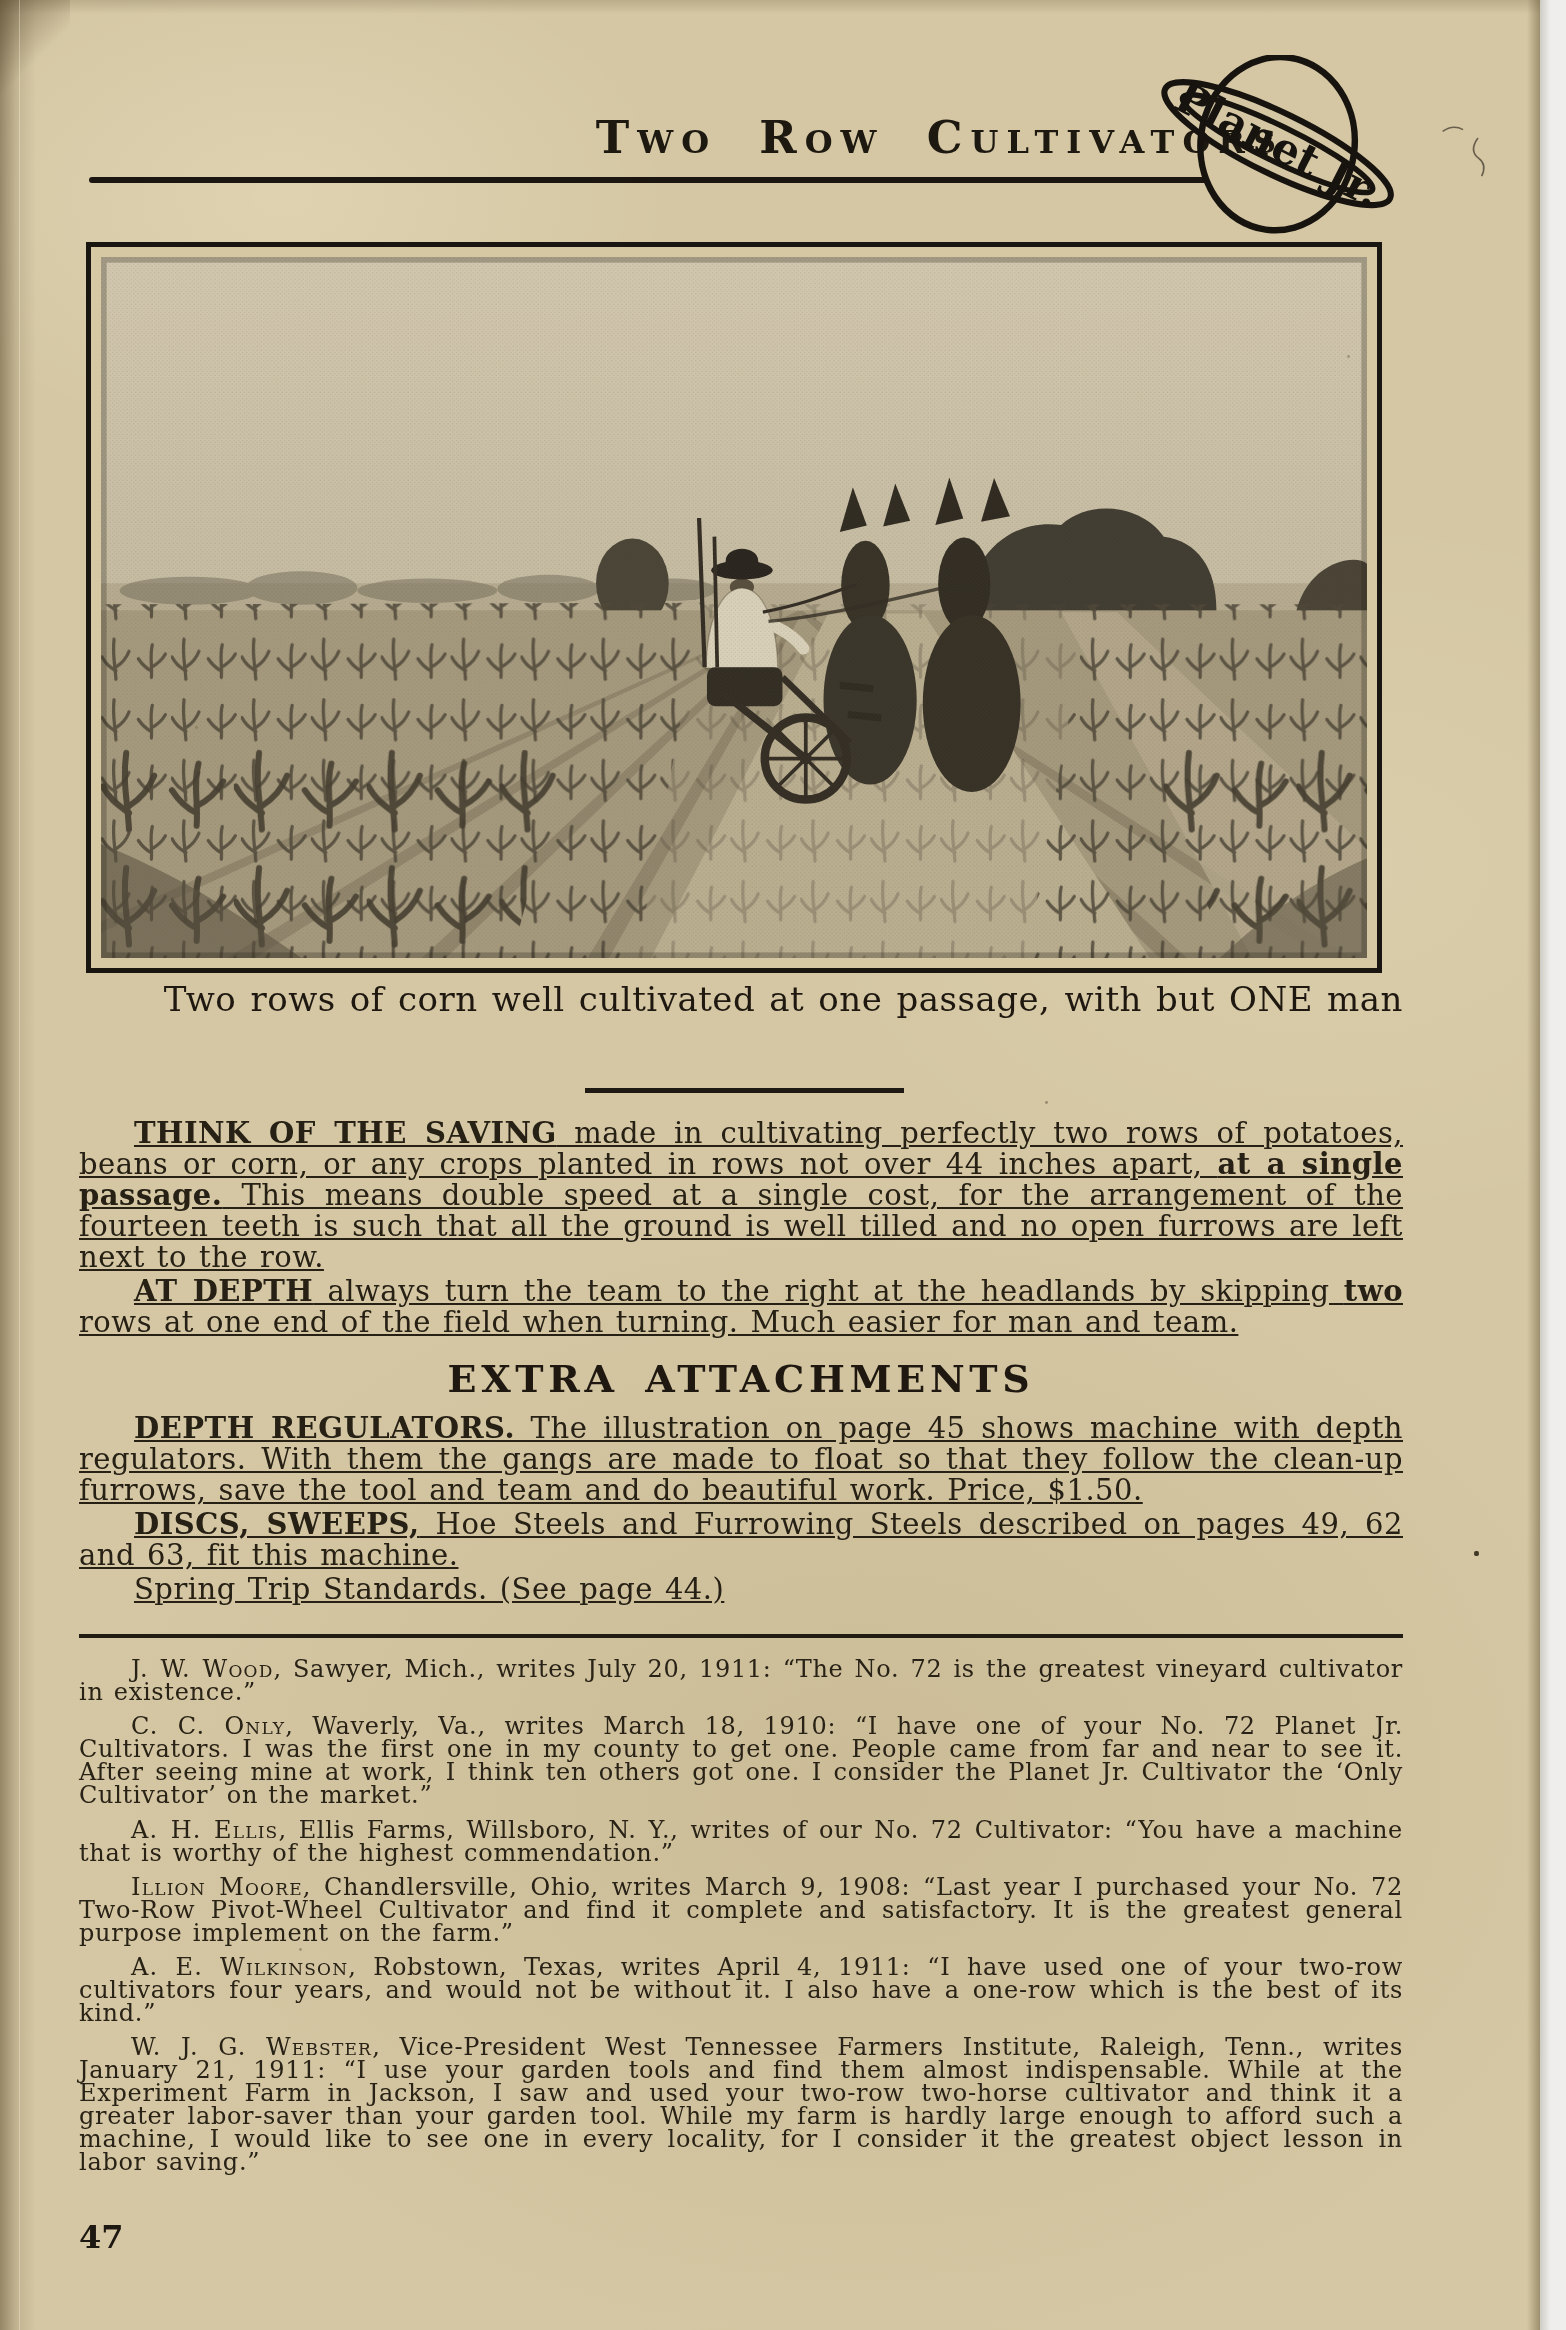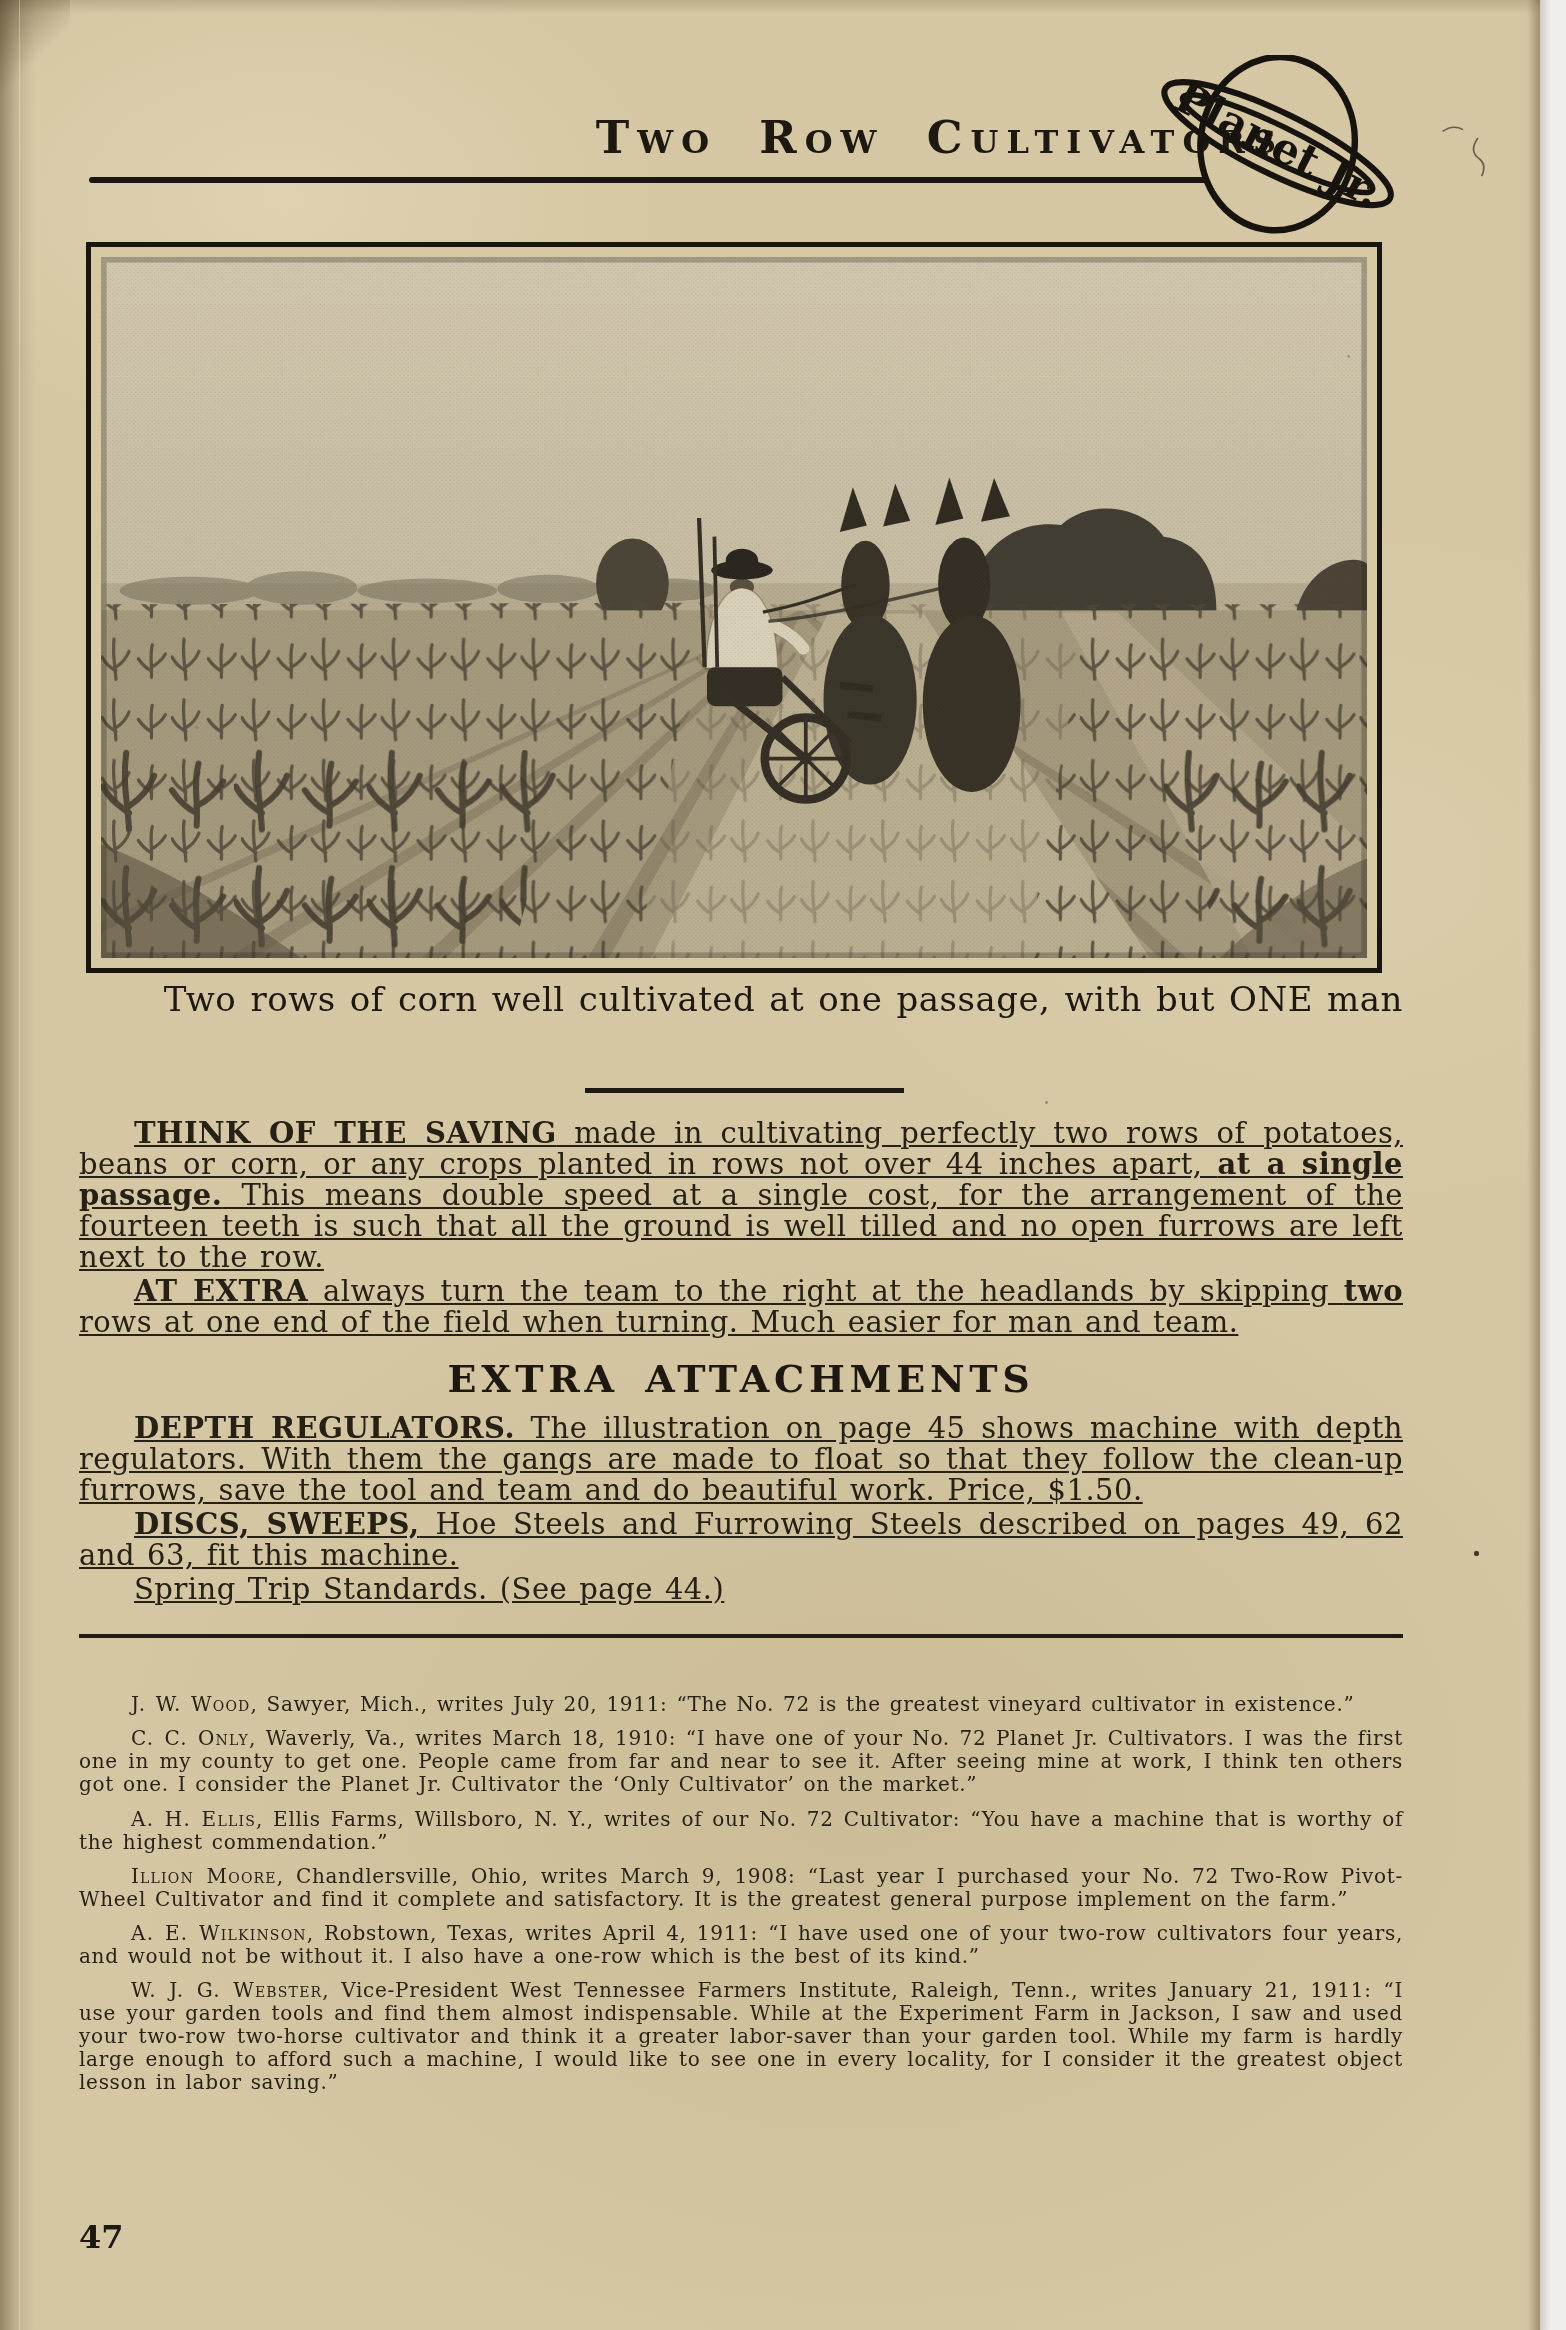--- a/index.html
+++ b/index.html
@@ -56,21 +56,21 @@
     letter-spacing:0.5px;word-spacing:2.3px;color:#262015;
   }
   .bodyp{margin:0 0 2.8px 0;text-indent:55px;text-decoration:underline;}
   .lead{font-weight:700;}
   .b{font-weight:700;}
   .section-heading{
     text-align:center;text-indent:0;font-size:38px;font-weight:700;
     letter-spacing:4.7px;word-spacing:8.4px;margin:25px 0 19.6px 0;color:#1e1810;
   }
   .trule{border:none;height:4.2px;background:#221c13;margin:29px 0 0 0;}
-  .testimonials{margin-top:55px;font-size:20px;line-height:23px;
+  .testimonials{margin-top:20px;font-size:24px;line-height:23px;
     letter-spacing:0.7px;word-spacing:1.9px;color:#292216;}
   .tst{margin:0 0 11.2px 0;text-indent:52px;}
   .sc{font-variant:small-caps;letter-spacing:1.2px;}
 
   .pageno{position:absolute;left:79px;top:2218px;width:1324px;text-align:left;
     font-size:32px;font-weight:700;color:#1d1811;}
 
   .squiggles{position:absolute;left:1438px;top:110px;width:65px;height:107px;}
   .specks{position:absolute;left:0;top:0;width:1.4px;height:1.4px;border-radius:50%;
     box-shadow:
@@ -215,21 +215,21 @@
   </figure>
 
   <div class="caption">
     <div>Two rows of corn well cultivated at one passage, with but ONE man</div>
   </div>
   <div class="caption-divider"></div>
 
   <main class="body-text">
     <p class="bodyp"><span class="lead">THINK OF THE SAVING</span><span> made in cultivating perfectly two rows of potatoes, beans or corn, or any crops planted in rows not over 44 inches apart, </span><span class="b">at a single passage.</span><span> This means double speed at a single cost, for the arrangement of the fourteen teeth is such that all the ground is well tilled and no open furrows are left next to the row.</span></p>
 
-    <p class="bodyp"><span class="lead">AT EXTRA</span><span> always turn the team to the right at the headlands by skipping </span><span class="b">two</span><span> rows at one end of the field when turning. Much easier for man and team.</span></p>
+    <p class="bodyp"><span class="lead">AT DEPTH</span><span> always turn the team to the right at the headlands by skipping </span><span class="b">two</span><span> rows at one end of the field when turning. Much easier for man and team.</span></p>
 
     <h2 class="section-heading">EXTRA ATTACHMENTS</h2>
 
     <p class="bodyp"><span class="lead">DEPTH REGULATORS.</span><span> The illustration on page 45 shows machine with depth regulators. With them the gangs are made to float so that they follow the clean-up furrows, save the tool and team and do beautiful work. Price, $1.50.</span></p>
 
     <p class="bodyp"><span class="lead">DISCS, SWEEPS,</span><span> Hoe Steels and Furrowing Steels described on pages 49, 62 and 63, fit this machine.</span></p>
 
     <p class="bodyp">Spring Trip Standards. (See page 44.)</p>
 
     <hr class="trule">

